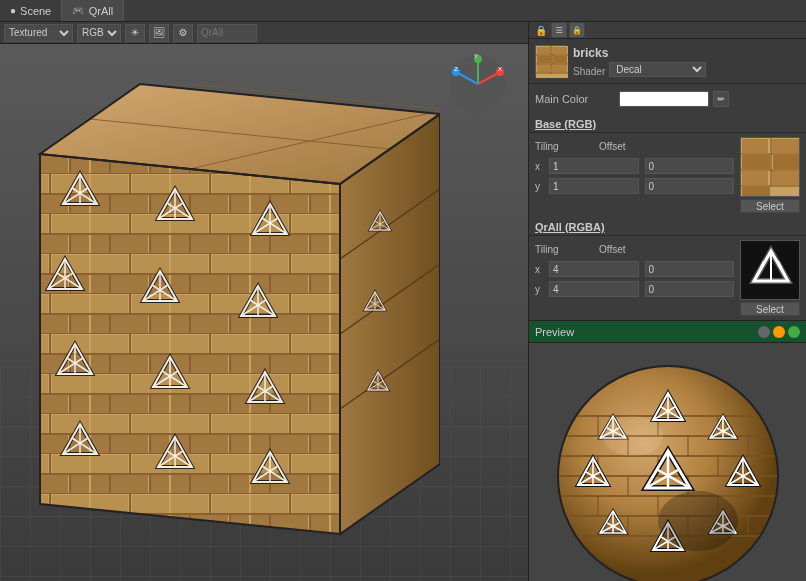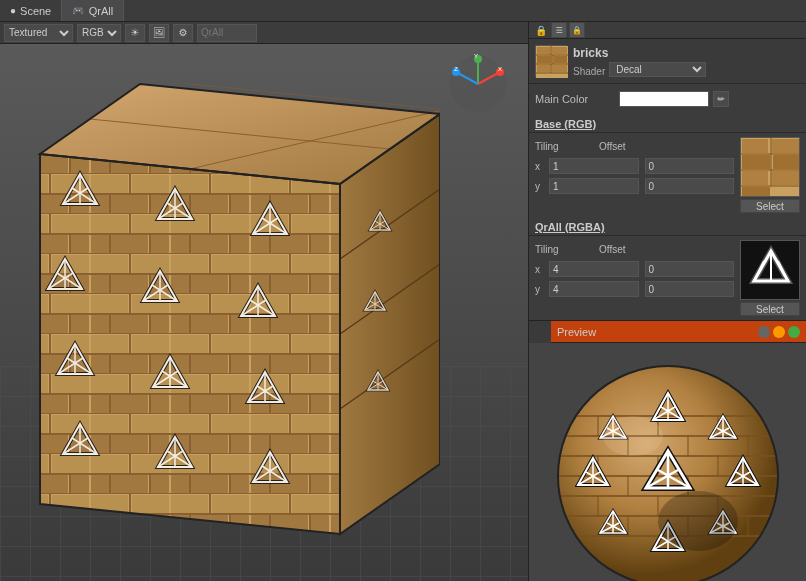--- a/index.html
+++ b/index.html
@@ -311,24 +311,23 @@
     
     .preview-section {
       border-top: 1px solid #222;
       background: #3a3a3a;
     }
     .preview-header {
       display: flex;
       align-items: center;
       height: 22px;
       padding: 0 6px;
-      background: #c2410c;
+      background: #14532d;
       border-bottom: 1px solid #222;
       gap: 20px;
-      margin-left: 22px;
     }
     .preview-title {
       flex: 1;
       color: #ccc;
       font-size: 11px;
     }
     .preview-icons {
       display: flex;
       gap: 3px;
     }

